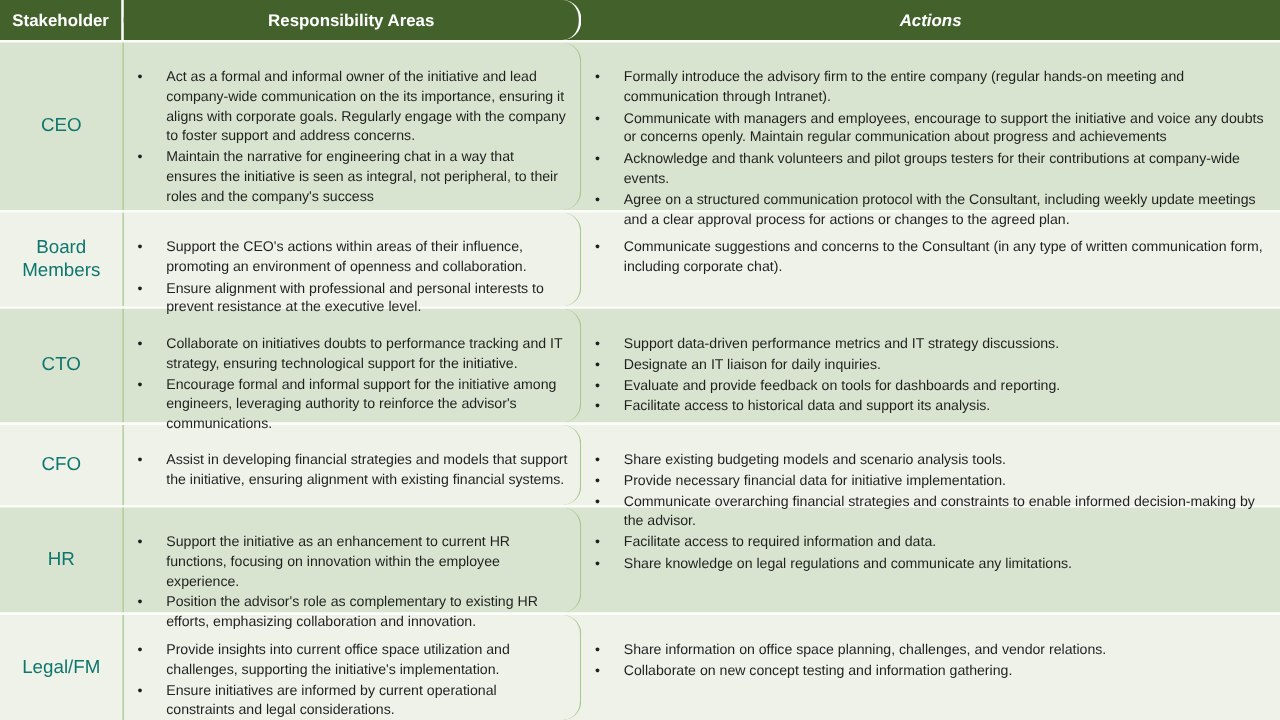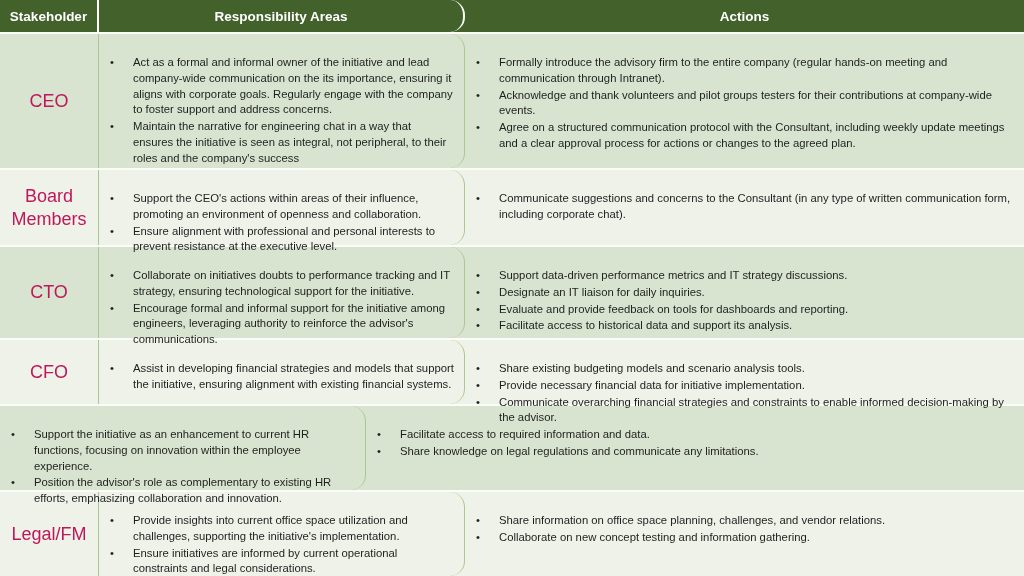--- a/index.html
+++ b/index.html
@@ -20,34 +20,34 @@
     background: #42612b;
   }
   .header-cell {
     color: #ffffff;
     font-weight: bold;
     font-size: 13.5px;
     display: flex; align-items: center; justify-content: center;
     border-right: 2px solid #ffffff;
     background: #42612b;
   }
-  .header-cell:last-child { border-right: none; }
+  .header-cell:last-child { border-right: none; font-style: italic; }
   .body-row { border-top: 2px solid #fbfdf9; }
   .band-a { background: #d8e4cf; }
   .band-b { background: #eef2e9; }
   .cell { border-right: 1px solid #a8c88d; height: 100%; }
   .cell:last-child { border-right: none; }
   .col-stakeholder { width: 99px; flex: 0 0 99px; }
   .col-resp { width: 366px; flex: 0 0 366px; border-radius: 15px; }
   .col-actions { flex: 1 1 auto; }
   .stakeholder-cell {
     display: flex; align-items: center; justify-content: center;
     text-align: center;
-    font-size: 18px;
-    color: #be185d;
+    font-size: 15px;
+    color: #0f766e;
     padding: 18px 6px;
     line-height: 1.25;
   }
   ul.bullets {
     list-style: none;
     padding: 21px 10px 0 0;
   }
   ul.bullets li {
     position: relative;
     padding-left: 34px;
@@ -86,20 +86,21 @@
     <div class="cell col-stakeholder stakeholder-cell">CEO</div>
     <div class="cell col-resp">
       <ul class="bullets">
         <li>Act as a formal and informal owner of the initiative and lead company-wide communication on the its importance, ensuring it aligns with corporate goals. Regularly engage with the company to foster support and address concerns.</li>
         <li>Maintain the narrative for engineering chat in a way that ensures the initiative is seen as integral, not peripheral, to their roles and the company's success</li>
       </ul>
     </div>
     <div class="cell col-actions">
       <ul class="bullets">
         <li>Formally introduce the advisory firm to the entire company (regular hands-on meeting and communication through Intranet).</li>
+        <li>Communicate with managers and employees, encourage to support the initiative and voice any doubts or concerns openly. Maintain regular communication about progress and achievements</li>
         <li>Acknowledge and thank volunteers and pilot groups testers for their contributions at company-wide events.</li>
         <li>Agree on a structured communication protocol with the Consultant, including weekly update meetings and a clear approval process for actions or changes to the agreed plan.</li>
       </ul>
     </div>
   </div>
 
   <div class="row body-row band-b r-board">
     <div class="cell col-stakeholder stakeholder-cell">Board Members</div>
     <div class="cell col-resp">
       <ul class="bullets">
@@ -142,20 +143,21 @@
     <div class="cell col-actions">
       <ul class="bullets">
         <li>Share existing budgeting models and scenario analysis tools.</li>
         <li>Provide necessary financial data for initiative implementation.</li>
         <li>Communicate overarching financial strategies and constraints to enable informed decision-making by the advisor.</li>
       </ul>
     </div>
   </div>
 
   <div class="row body-row band-a r-hr">
+    <div class="cell col-stakeholder stakeholder-cell">HR</div>
     <div class="cell col-resp">
       <ul class="bullets">
         <li>Support the initiative as an enhancement to current HR functions, focusing on innovation within the employee experience.</li>
         <li>Position the advisor's role as complementary to existing HR efforts, emphasizing collaboration and innovation.</li>
       </ul>
     </div>
     <div class="cell col-actions">
       <ul class="bullets">
         <li>Facilitate access to required information and data.</li>
         <li>Share knowledge on legal regulations and communicate any limitations.</li>

